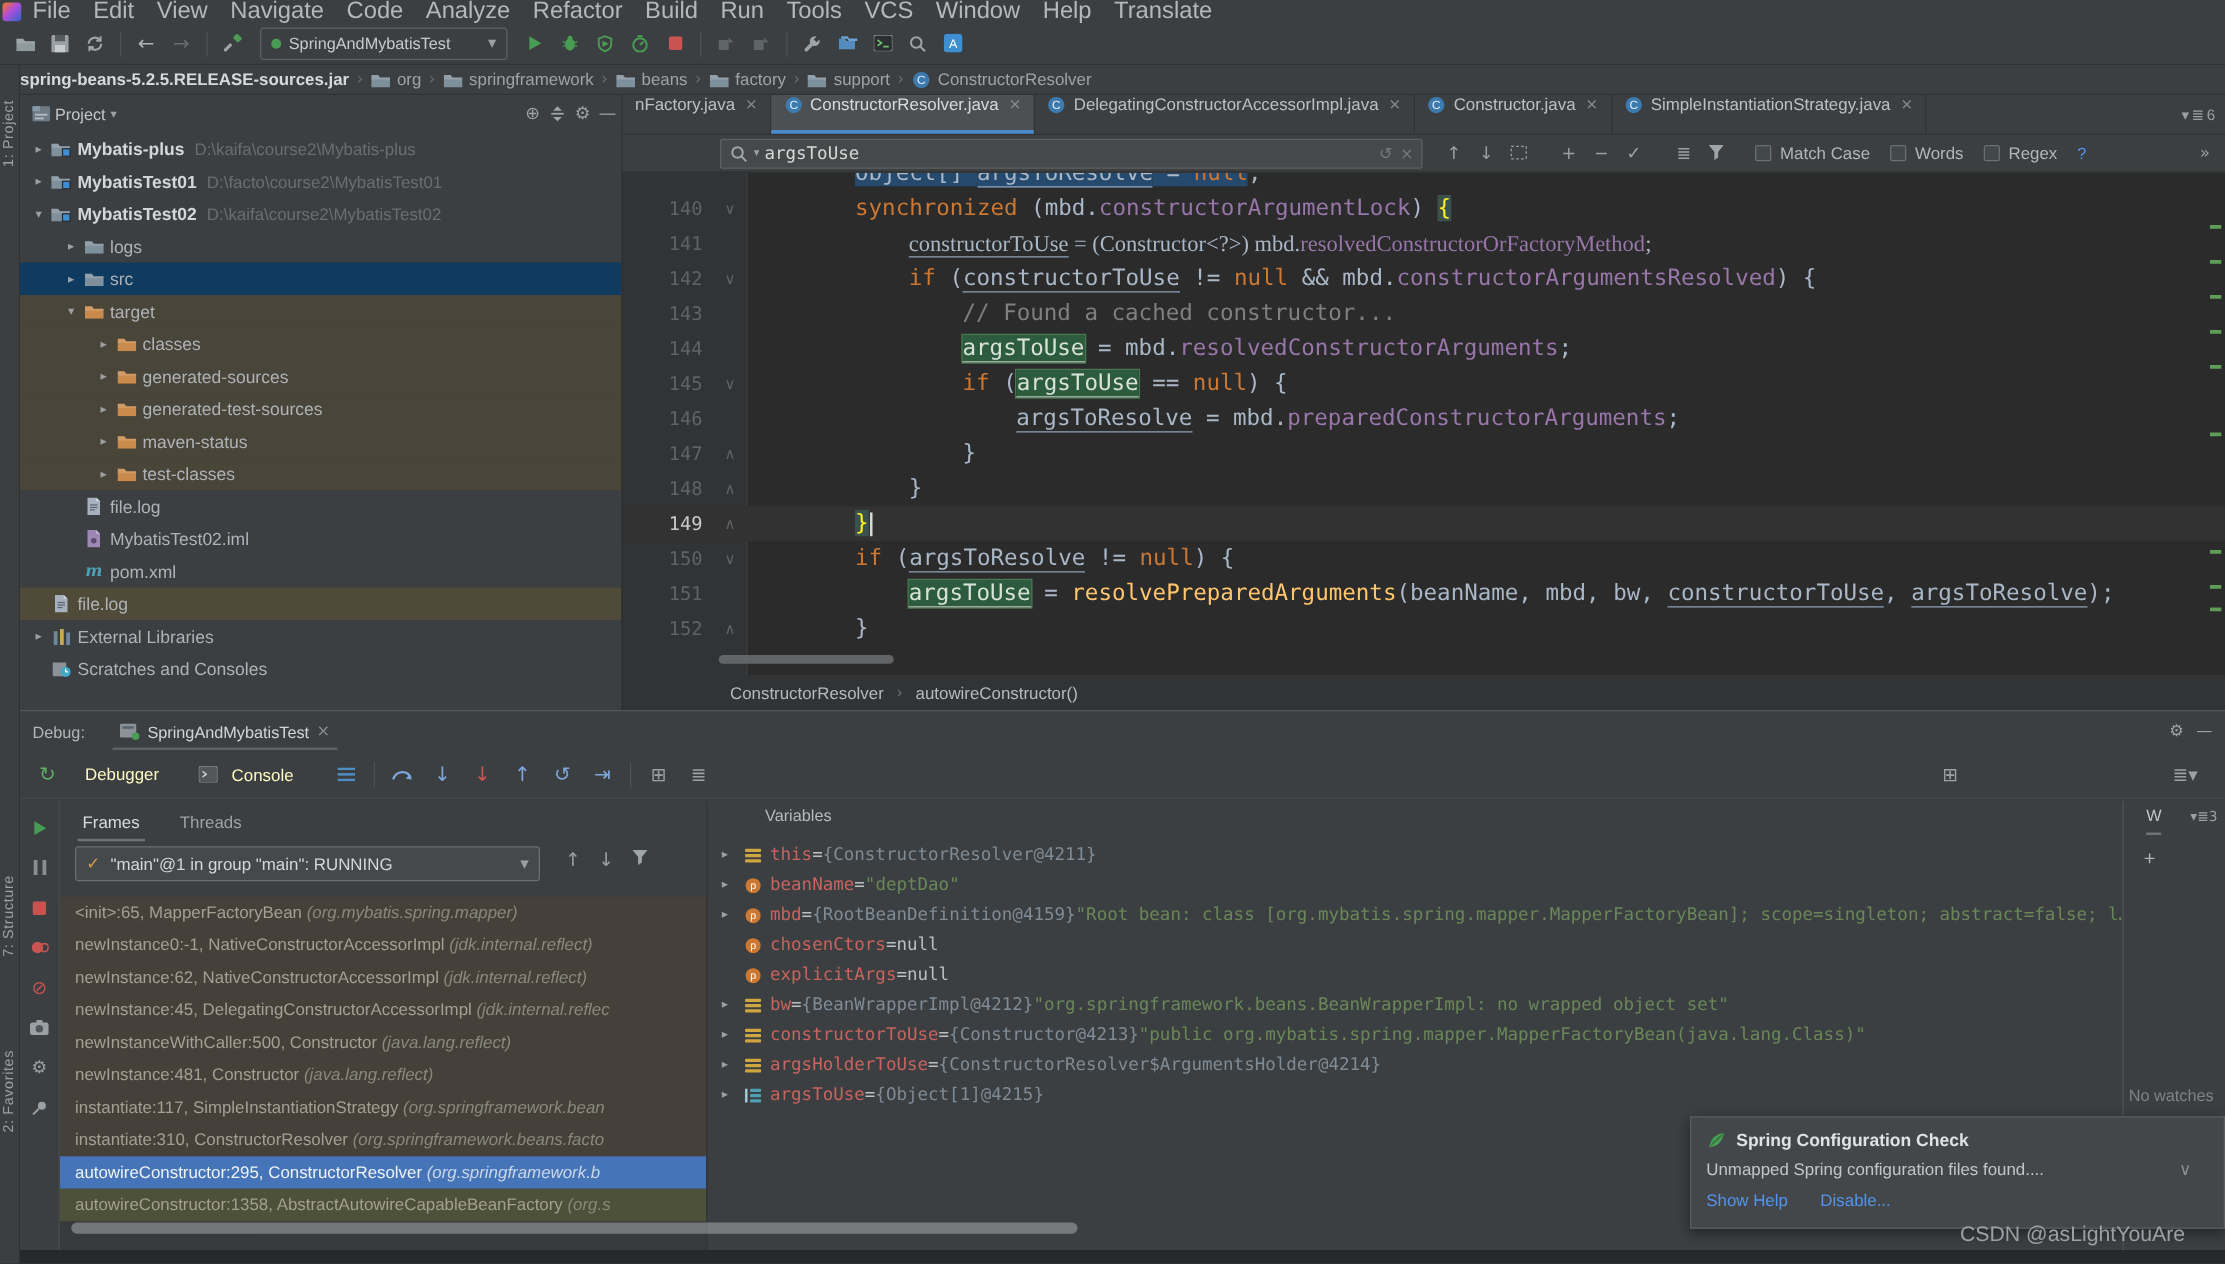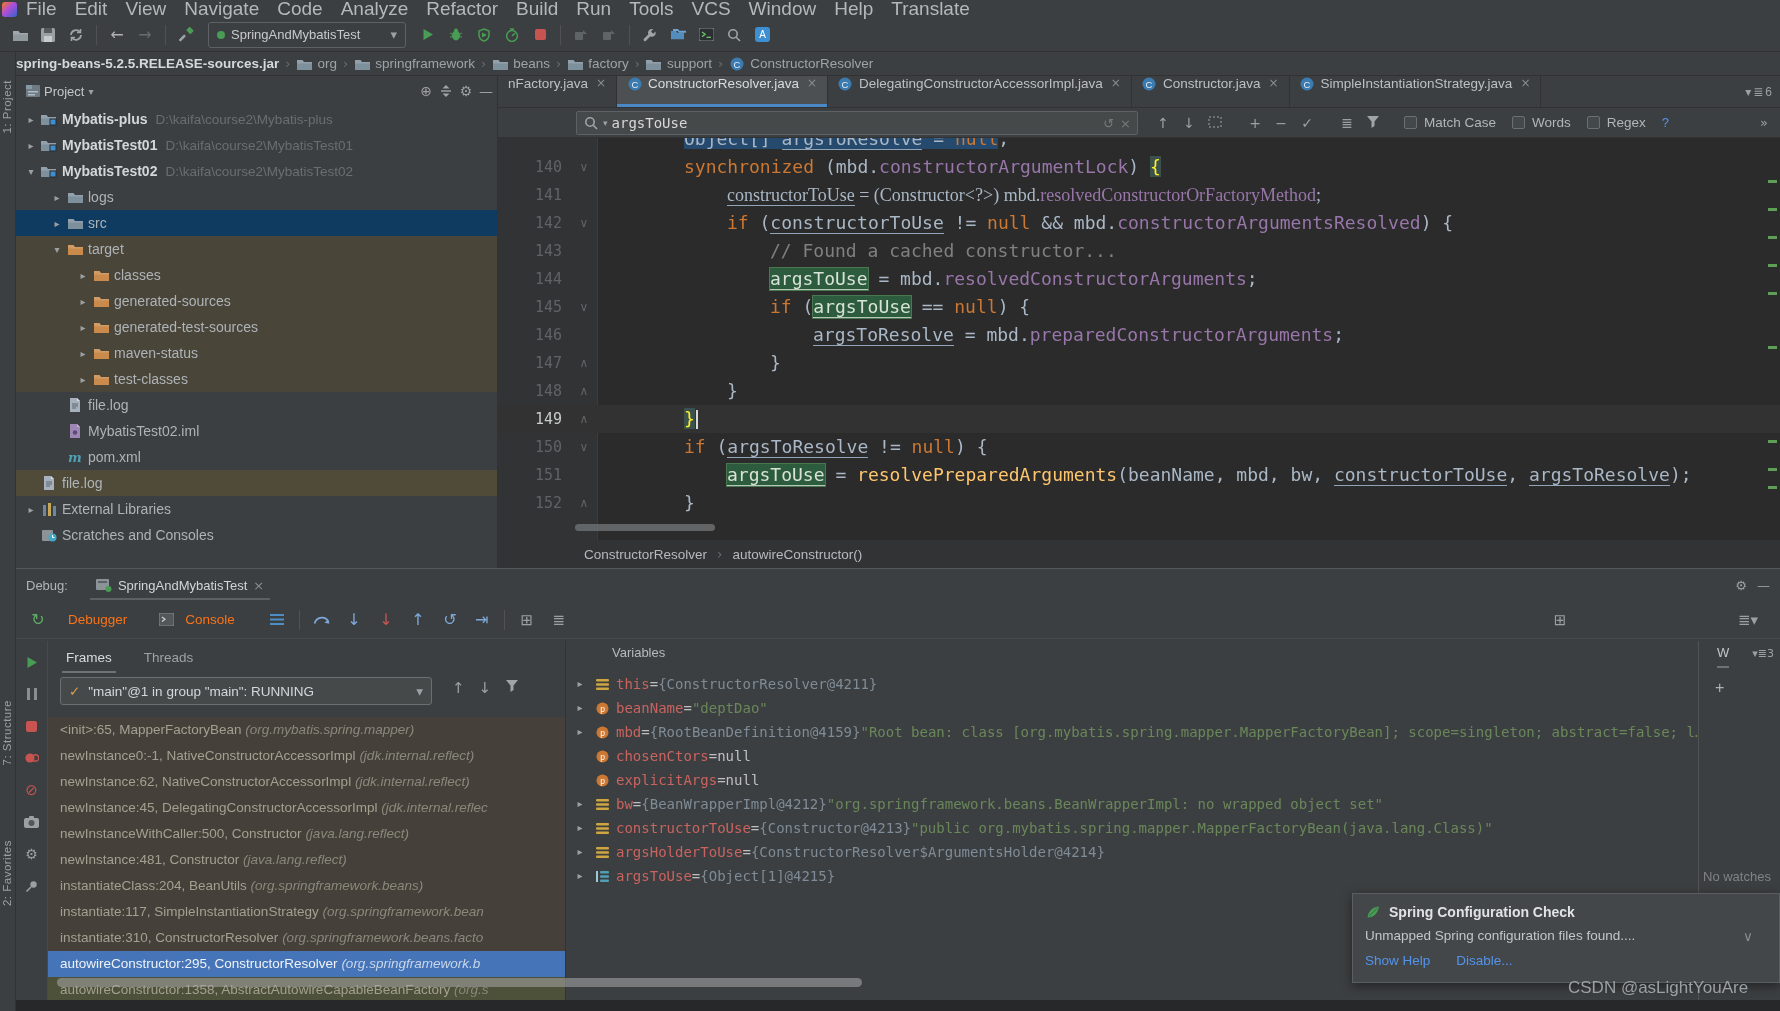--- a/index.html
+++ b/index.html
@@ -85,21 +85,21 @@
   #crumb2{position:absolute;left:0;top:464px;width:1282px;height:28px;background:#313335;display:flex;align-items:center;gap:10px;padding-left:86px;color:#b6babd;font-size:13.5px}
   #crumb2 .sep{color:#6a6e72}
   
   #debug{position:absolute;left:0;top:568px;width:1780px;height:443px;background:#3c3f41;border-top:1px solid #555859}
   #debug-header{position:absolute;left:16px;top:0;width:1764px;height:32px;display:flex;align-items:center}
   #debug-header .dlabel{color:#b0b5ba;margin-left:10px;margin-right:22px}
   #session-tab{display:flex;align-items:center;gap:6px;color:#d2d5d8;position:relative;padding:0 6px;height:100%}
   #session-tab::after{content:"";position:absolute;left:0;right:0;bottom:1px;height:2px;background:#5e6163}
   #debug-header .right{margin-left:auto;display:flex;gap:10px;margin-right:10px;color:#9da0a3}
   #debug-toolbar{position:absolute;left:16px;top:32px;width:1764px;height:38px;display:flex;align-items:center;border-bottom:1px solid #47494b}
-  .dtab{color:#f97316;font-size:13.5px;display:flex;align-items:flex-start;gap:6px;margin-right:26px}
+  .dtab{color:#fef9c3;font-size:13.5px;display:flex;align-items:flex-end;gap:6px;margin-right:26px}
   #debug-toolbar .ic{margin:0 5px}
   .blue{color:#7da7d8}.red{color:#c75450}.green{color:#5fad65}
   
   #debug-lefttools{position:absolute;left:16px;top:72px;width:32px;height:371px;display:flex;flex-direction:column;align-items:center;gap:10px;padding-top:10px;border-right:1px solid #47494b}
   
   #frames-tabs{position:absolute;left:48px;top:72px;height:32px;display:flex;align-items:flex-end;gap:32px;padding-left:18px}
   .ftab{padding-bottom:8px;color:#9da2a6;font-size:13.5px;position:relative}
   .ftab.active{color:#d8dbde}
   .ftab.active::after{content:"";position:absolute;left:-4px;right:-4px;bottom:0;height:2px;background:#6e7274}
   #thread-combo{position:absolute;left:60px;top:108px;width:372px;height:28px;border:1px solid #6b6f72;border-radius:3px;background:#45494a;display:flex;align-items:center;padding:0 8px;gap:8px;color:#d4d7d9;font-size:13.5px}
@@ -392,21 +392,21 @@
         <span class="ic">
           <svg width="16" height="13" viewBox="0 0 16 13" xmlns="http://www.w3.org/2000/svg">
             <g width="15" height="12" viewBox="0 0 15 12">
               <path d="M0 2 h5.5 l1.5 2 H15 v8 H0 z" fill="#7f909d"></path>
               <path d="M0 2 h5.5 l1.5 2 H15 v1.5 H0 z" fill="rgba(255,255,255,.15)"></path>
             </g>
             <rect x="9" y="6" width="6" height="6" fill="#3d8fd1" stroke="#2b2b2b"></rect>
           </svg>
         </span>
         <span class="lbl bold">MybatisTest01</span>
-        <span class="path">D:\kaifa\course2\MybatisTest01</span>
+        <span class="path">D:\facto\course2\MybatisTest01</span>
       </div>
       <div class="tree-row" style="padding-left: 8px;">
         <span class="arrow glyph">▾</span>
         <span class="ic">
           <svg width="16" height="13" viewBox="0 0 16 13" xmlns="http://www.w3.org/2000/svg">
             <g width="15" height="12" viewBox="0 0 15 12">
               <path d="M0 2 h5.5 l1.5 2 H15 v8 H0 z" fill="#7f909d"></path>
               <path d="M0 2 h5.5 l1.5 2 H15 v1.5 H0 z" fill="rgba(255,255,255,.15)"></path>
             </g>
             <rect x="9" y="6" width="6" height="6" fill="#3d8fd1" stroke="#2b2b2b"></rect>
@@ -869,21 +869,20 @@
         </svg>
       </span>
   </div>
   <div id="frames-list">
       <div class="frow"><span class="fn">&lt;init&gt;:65, MapperFactoryBean </span><span class="pkg">(org.mybatis.spring.mapper)</span></div>
       <div class="frow"><span class="fn">newInstance0:-1, NativeConstructorAccessorImpl </span><span class="pkg">(jdk.internal.reflect)</span></div>
       <div class="frow"><span class="fn">newInstance:62, NativeConstructorAccessorImpl </span><span class="pkg">(jdk.internal.reflect)</span></div>
       <div class="frow"><span class="fn">newInstance:45, DelegatingConstructorAccessorImpl </span><span class="pkg">(jdk.internal.reflec</span></div>
       <div class="frow"><span class="fn">newInstanceWithCaller:500, Constructor </span><span class="pkg">(java.lang.reflect)</span></div>
       <div class="frow"><span class="fn">newInstance:481, Constructor </span><span class="pkg">(java.lang.reflect)</span></div>
-      <div class="frow"><span class="fn">instantiateClass:204, BeanUtils </span><span class="pkg">(org.springframework.beans)</span></div>
       <div class="frow"><span class="fn">instantiate:117, SimpleInstantiationStrategy </span><span class="pkg">(org.springframework.bean</span></div>
       <div class="frow"><span class="fn">instantiate:310, ConstructorResolver </span><span class="pkg">(org.springframework.beans.facto</span></div>
       <div class="frow sel"><span class="fn">autowireConstructor:295, ConstructorResolver </span><span class="pkg">(org.springframework.b</span></div>
       <div class="frow greenish"><span class="fn">autowireConstructor:1358, AbstractAutowireCapableBeanFactory </span><span class="pkg">(org.s</span></div>
     </div>
   <div id="frames-hscroll"></div>
   <div id="vars-divider"></div>
   <div id="vars-title">Variables</div>
   <div id="vars-list">
       <div class="vrow">

